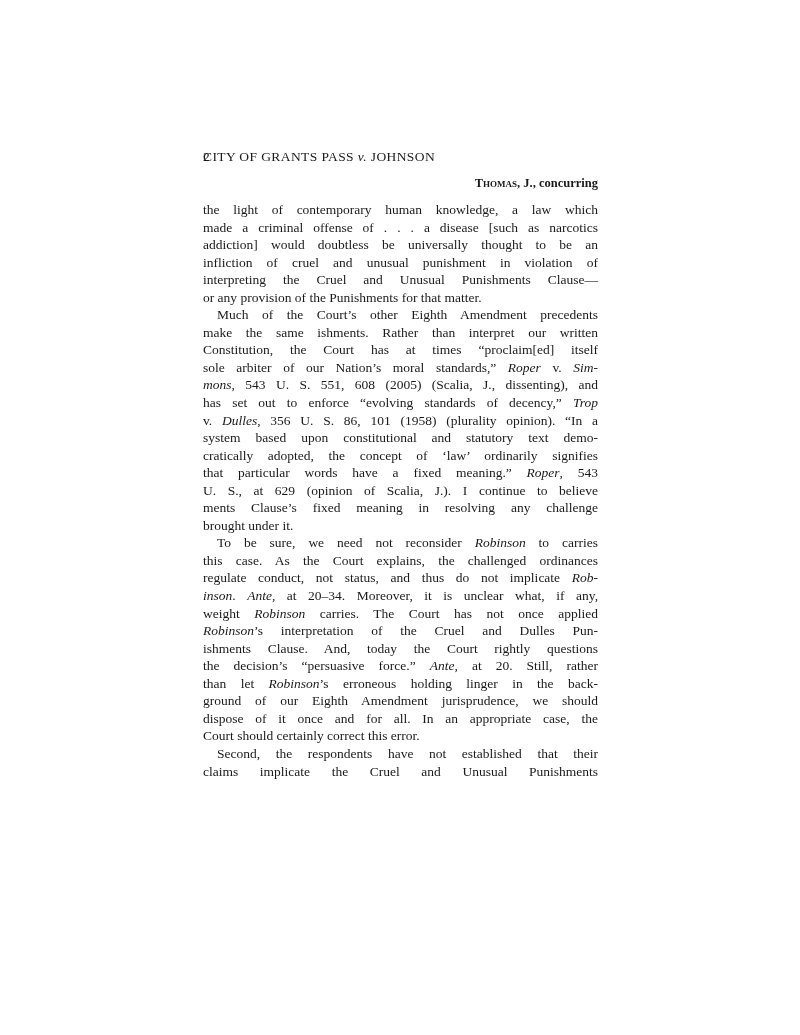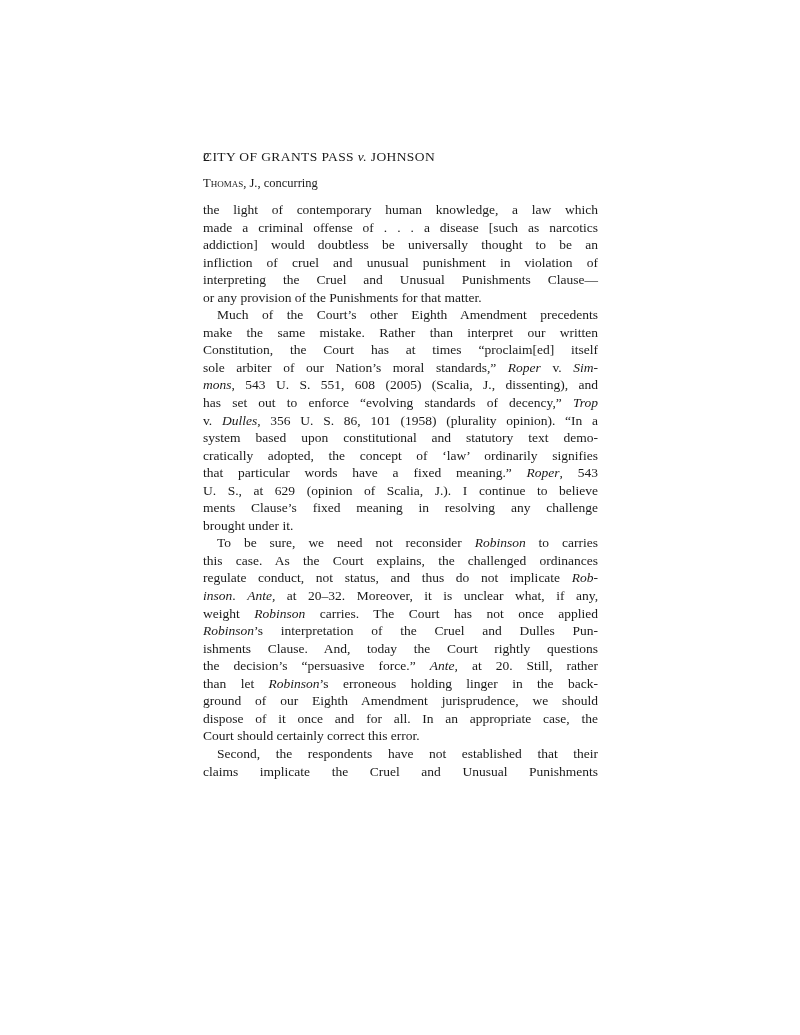--- a/index.html
+++ b/index.html
@@ -29,23 +29,24 @@
     left: 0;
     top: 0;
   }
   .running-head {
     text-align: left;
     letter-spacing: 0.4px;
     white-space: nowrap;
   }
   .attribution {
     margin-top: 12px;
-    text-align: left;
+    text-align: right;
     font-size: 12.5px;
     line-height: 15px;
+    font-weight: bold;
   }
   .sc { font-variant: small-caps; }
   .body-text {
     margin-top: 10px;
     font-size: 13.5px;
     line-height: 17.55px;
   }
   .line {
     text-align: justify;
     text-align-last: justify;
@@ -70,36 +71,36 @@
     </div>
     <div class="attribution"><span class="sc">Thomas</span><span>, J., concurring</span></div>
     <div class="body-text">
         <div class="line"><span>the light of contemporary human knowledge, a law which</span></div>
         <div class="line"><span>made a criminal offense of . . . a disease [such as narcotics</span></div>
         <div class="line"><span>addiction] would doubtless be universally thought to be an</span></div>
         <div class="line"><span>infliction of cruel and unusual punishment in violation of</span></div>
         <div class="line"><span>interpreting the Cruel and Unusual Punishments Clause—</span></div>
         <div class="line last"><span>or any provision of the Punishments for that matter.</span></div>
         <div class="line ind"><span>Much of the Court’s other Eighth Amendment precedents</span></div>
-        <div class="line"><span>make the same mistake.  Rather than interpret our written</span></div>
+        <div class="line"><span>make the same ishments.  Rather than interpret our written</span></div>
         <div class="line"><span>Constitution, the Court has at times “proclaim[ed] itself</span></div>
         <div class="line"><span>sole arbiter of our Nation’s moral standards,” </span><span class="it">Roper</span><span> v. </span><span class="it">Sim-</span></div>
         <div class="line"><span class="it">mons</span><span>, 543 U. S. 551, 608 (2005) (Scalia, J., dissenting), and</span></div>
         <div class="line"><span>has set out to enforce “evolving standards of decency,” </span><span class="it">Trop</span></div>
         <div class="line"><span>v. </span><span class="it">Dulles</span><span>, 356 U. S. 86, 101 (1958) (plurality opinion).  “In a</span></div>
         <div class="line"><span>system based upon constitutional and statutory text demo-</span></div>
         <div class="line"><span>cratically adopted, the concept of ‘law’ ordinarily signifies</span></div>
         <div class="line"><span>that particular words have a fixed meaning.”  </span><span class="it">Roper</span><span>, 543</span></div>
         <div class="line"><span>U. S., at 629 (opinion of Scalia, J.).  I continue to believe</span></div>
         <div class="line"><span>ments Clause’s fixed meaning in resolving any challenge</span></div>
         <div class="line last"><span>brought under it.</span></div>
         <div class="line ind"><span>To be sure, we need not reconsider </span><span class="it">Robinson</span><span> to carries</span></div>
         <div class="line"><span>this case.  As the Court explains, the challenged ordinances</span></div>
         <div class="line"><span>regulate conduct, not status, and thus do not implicate </span><span class="it">Rob-</span></div>
-        <div class="line"><span class="it">inson</span><span>.  </span><span class="it">Ante,</span><span> at 20–32.  Moreover, it is unclear what, if any,</span></div>
+        <div class="line"><span class="it">inson</span><span>.  </span><span class="it">Ante,</span><span> at 20–34.  Moreover, it is unclear what, if any,</span></div>
         <div class="line"><span>weight </span><span class="it">Robinson</span><span> carries.  The Court has not once applied</span></div>
         <div class="line"><span class="it">Robinson</span><span>’s interpretation of the Cruel and Dulles Pun-</span></div>
         <div class="line"><span>ishments Clause.  And, today the Court rightly questions</span></div>
         <div class="line"><span>the decision’s “persuasive force.”  </span><span class="it">Ante,</span><span> at 20.  Still, rather</span></div>
         <div class="line"><span>than let </span><span class="it">Robinson</span><span>’s erroneous holding linger in the back-</span></div>
         <div class="line"><span>ground of our Eighth Amendment jurisprudence, we should</span></div>
         <div class="line"><span>dispose of it once and for all.  In an appropriate case, the</span></div>
         <div class="line last"><span>Court should certainly correct this error.</span></div>
         <div class="line ind"><span>Second, the respondents have not established that their</span></div>
         <div class="line"><span>claims implicate the Cruel and Unusual Punishments</span></div>

